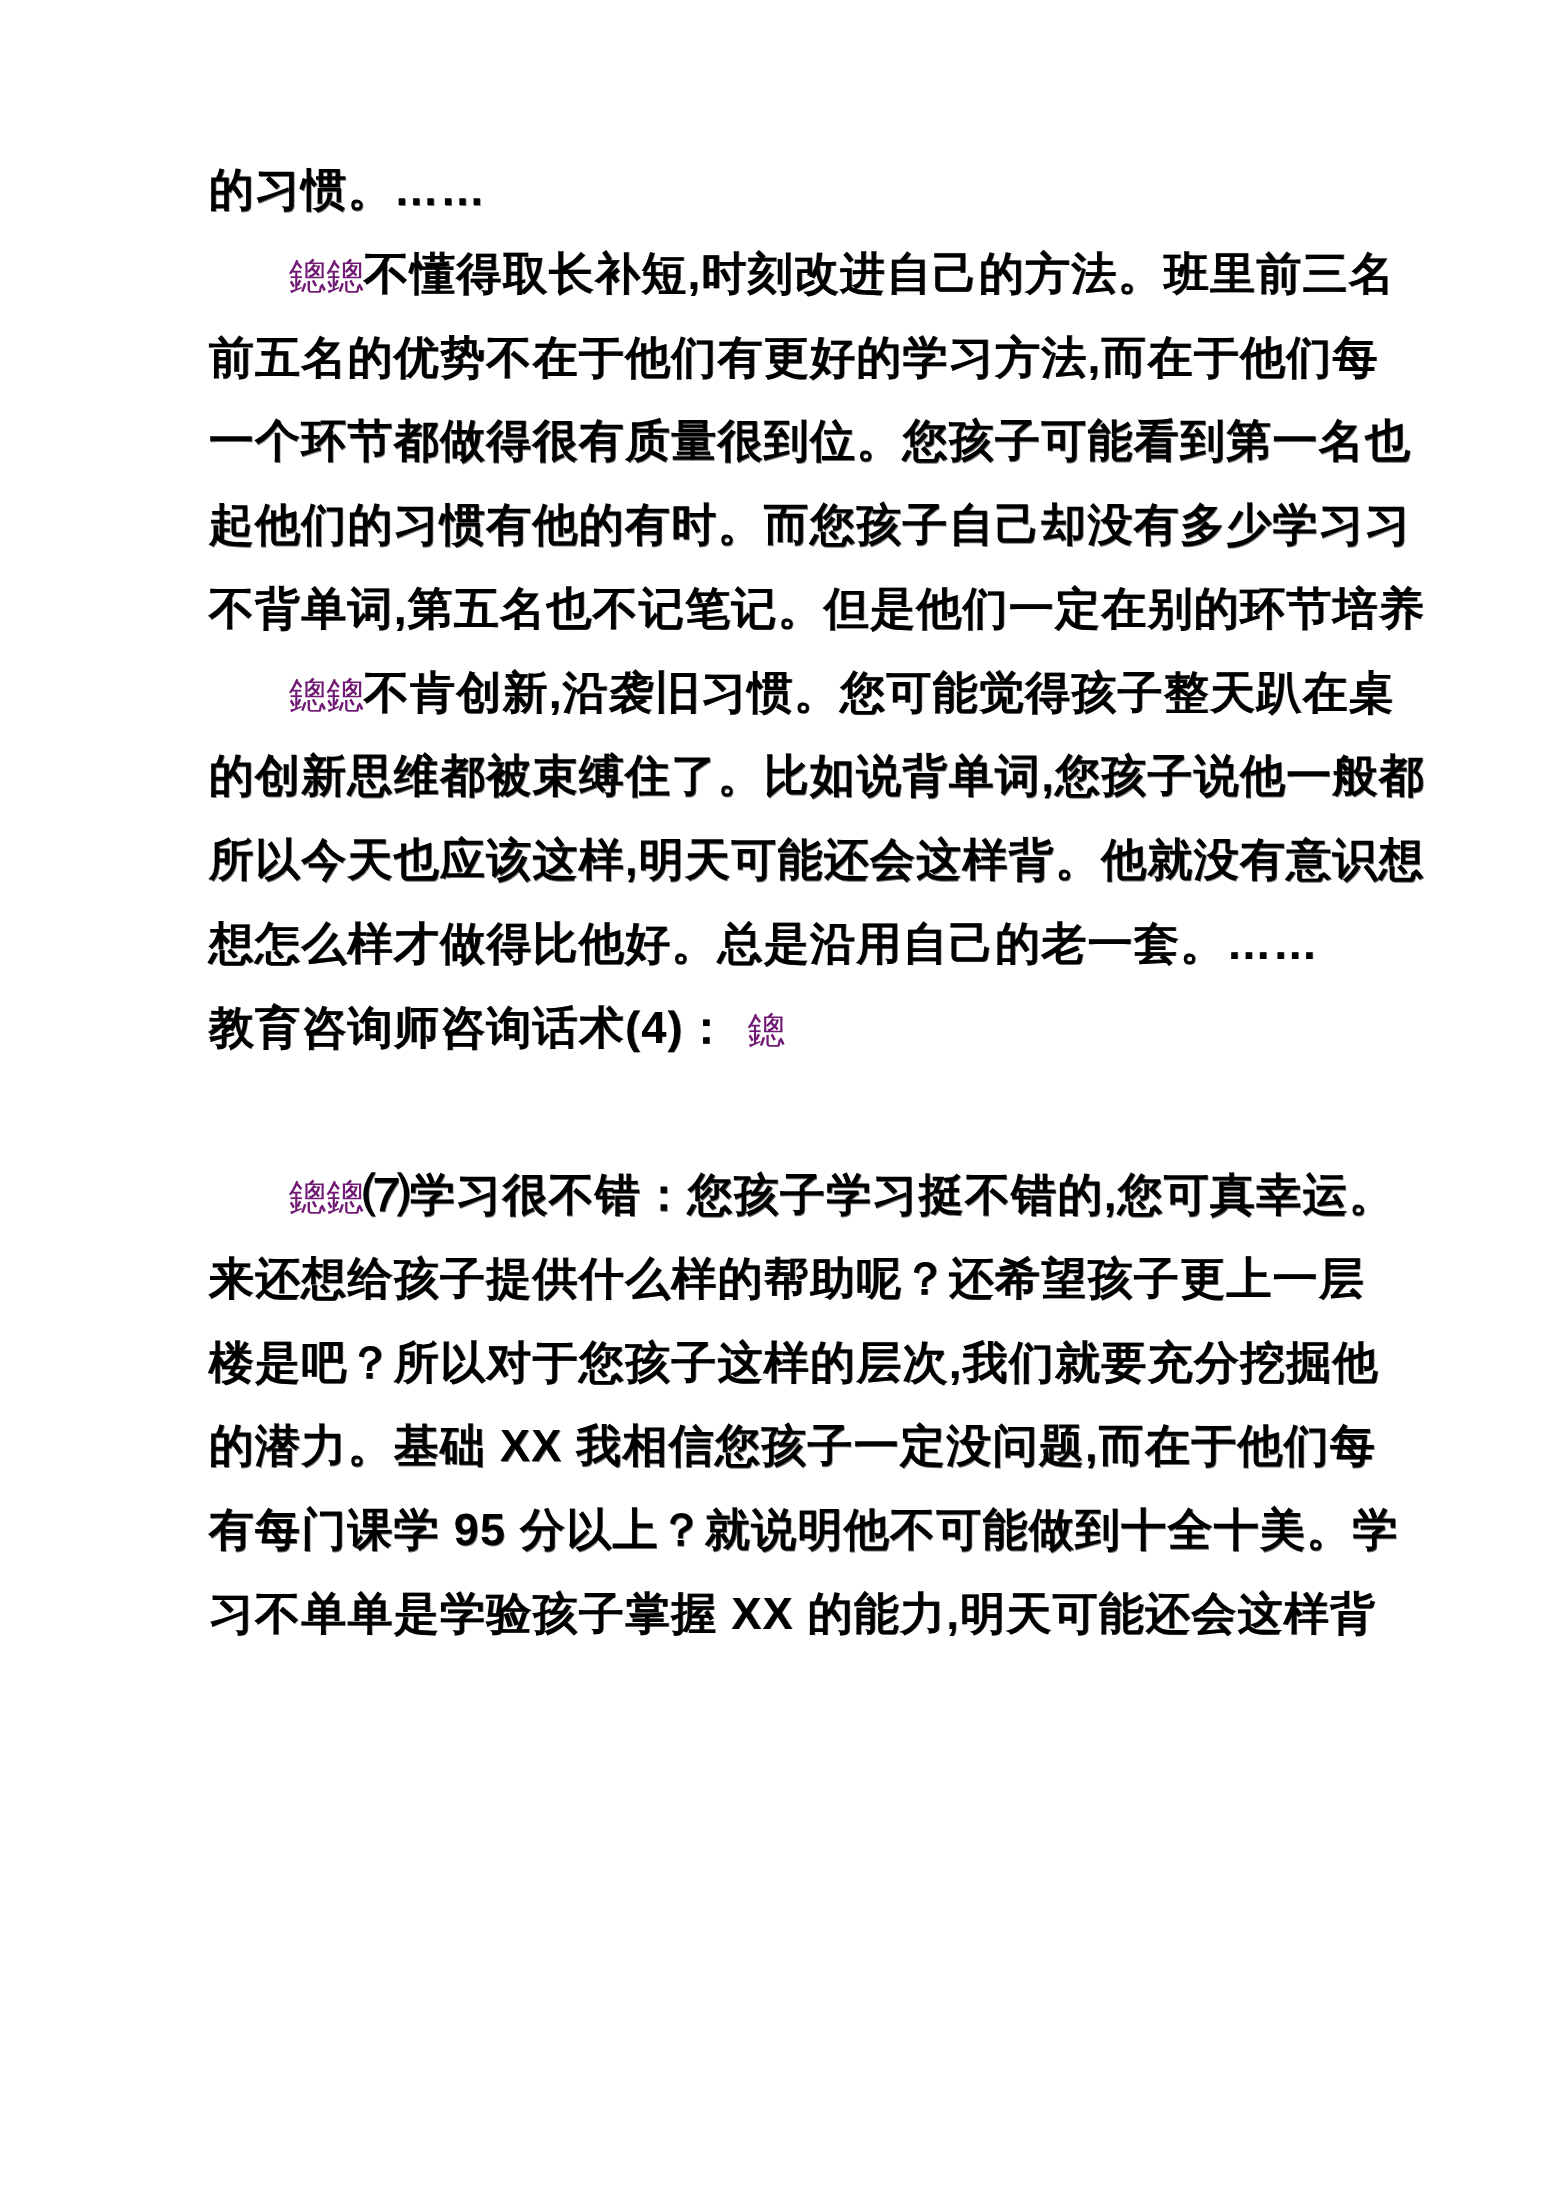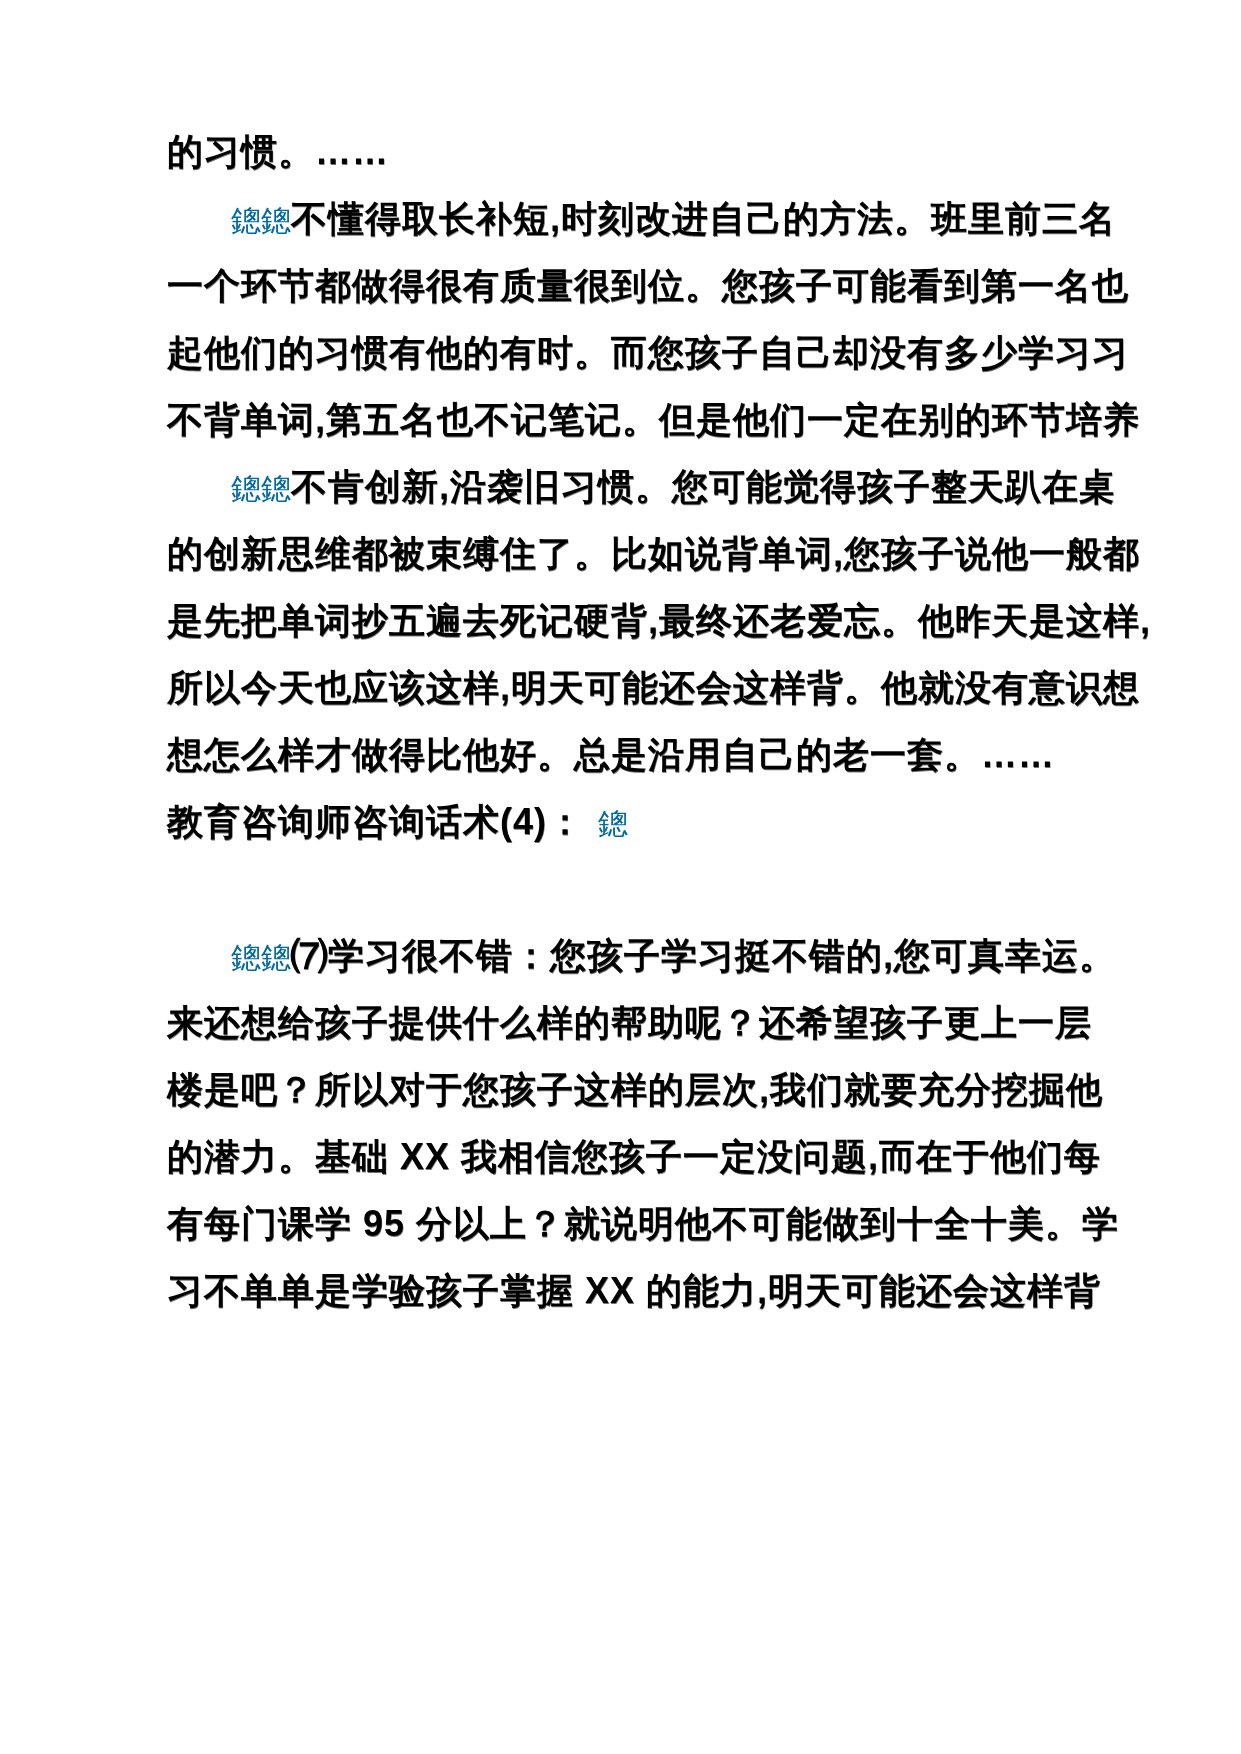--- a/index.html
+++ b/index.html
@@ -29,54 +29,54 @@
     text-shadow: 0.5px 0.5px 0 rgba(0,0,0,0.55);
   }
   .line.indent {
     padding-left: 64px;
   }
   .mojibake {
     font-family: Liberation Sans, sans-serif;
     font-weight: normal;
     font-size: 30px;
     letter-spacing: 0;
-    color: #0369a1;
+    color: #701a75;
     text-shadow: none;
   }
   .suffix-gap {
     margin-left: 14px;
   }
   .spacer {
     height: 67px;
   }
 </style>
 </head>
 <body>
 
 <div class="page">
   <div class="content">
 
     <div class="line"><span class="body-text">的习惯。……</span></div>
 
     <div class="line indent"><span class="mojibake">鏓鏓</span><span class="body-text">不懂得取长补短,时刻改进自己的方法。班里前三名</span></div>
 
+    <div class="line"><span class="body-text">前五名的优势不在于他们有更好的学习方法,而在于他们每</span></div>
 
     <div class="line"><span class="body-text">一个环节都做得很有质量很到位。您孩子可能看到第一名也</span></div>
 
     <div class="line"><span class="body-text">起他们的习惯有他的有时。而您孩子自己却没有多少学习习</span></div>
 
     <div class="line"><span class="body-text">不背单词,第五名也不记笔记。但是他们一定在别的环节培养</span></div>
 
 
     <div class="line indent"><span class="mojibake">鏓鏓</span><span class="body-text">不肯创新,沿袭旧习惯。您可能觉得孩子整天趴在桌</span></div>
 
 
     <div class="line"><span class="body-text">的创新思维都被束缚住了。比如说背单词,您孩子说他一般都</span></div>
 
-    <div class="line"><span class="body-text">是先把单词抄五遍去死记硬背,最终还老爱忘。他昨天是这样,</span></div>
 
     <div class="line"><span class="body-text">所以今天也应该这样,明天可能还会这样背。他就没有意识想</span></div>
 
     <div class="line"><span class="body-text">想怎么样才做得比他好。总是沿用自己的老一套。……</span></div>
 
     <div class="line"><span class="body-text">教育咨询师咨询话术(4)：</span><span class="mojibake suffix-gap">鏓</span></div>
 
     <div class="line spacer"></div>
 
     <div class="line indent"><span class="mojibake">鏓鏓</span><span class="body-text">⑺学习很不错：您孩子学习挺不错的,您可真幸运。</span></div>

